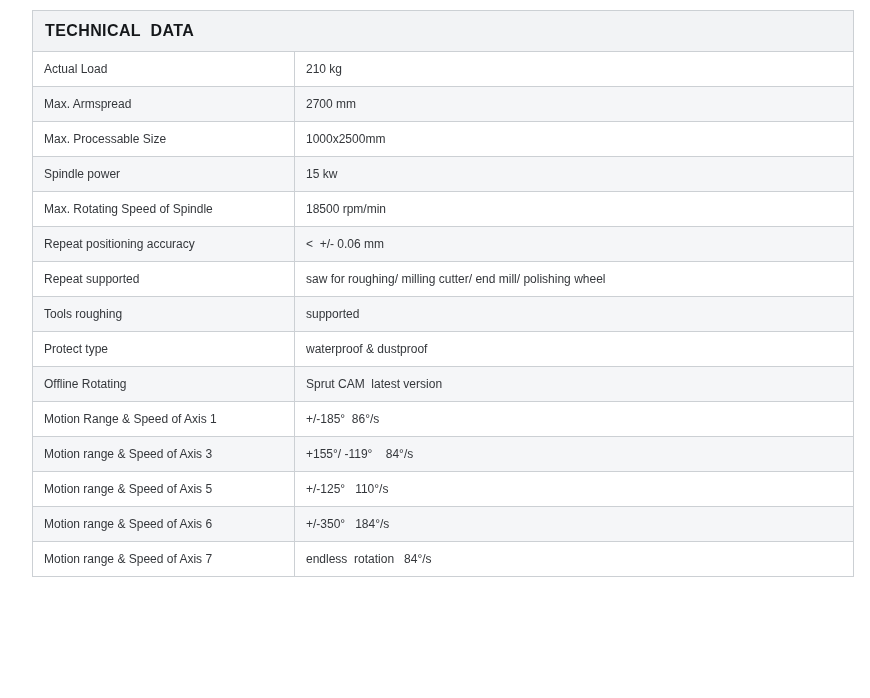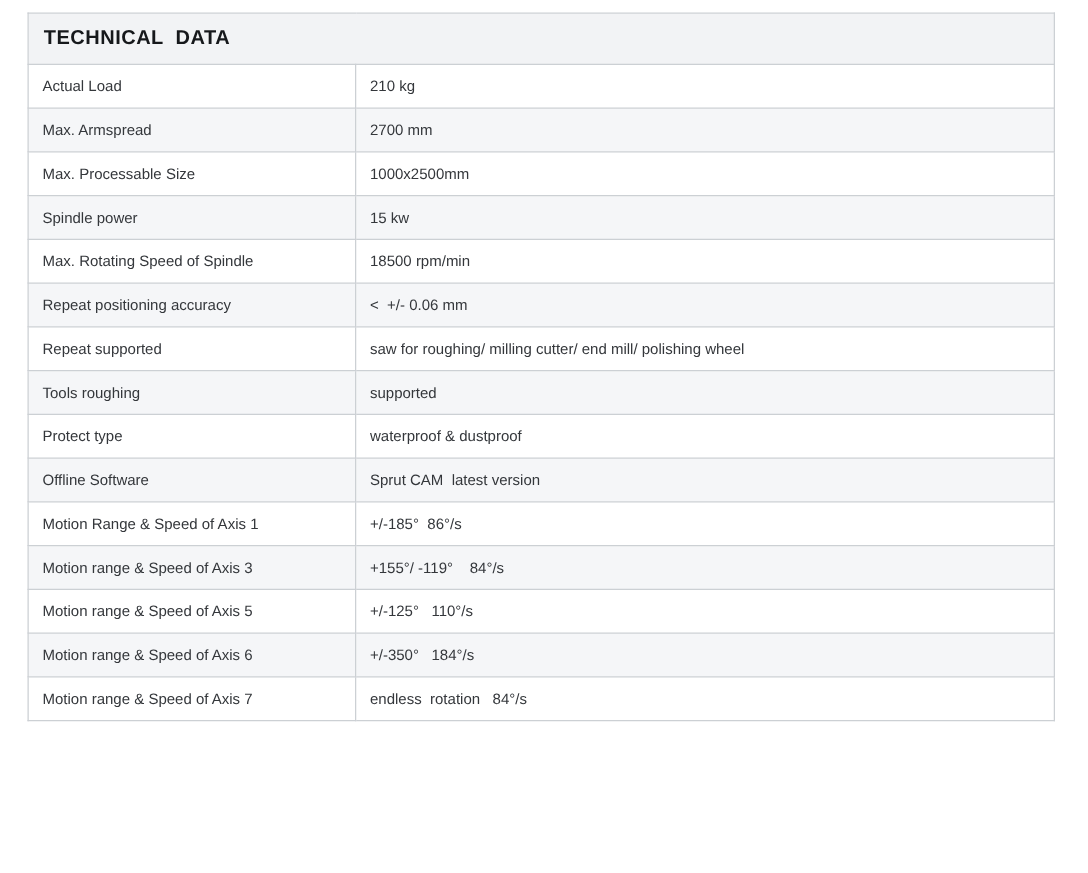--- a/index.html
+++ b/index.html
@@ -6,21 +6,21 @@
     margin: 0;
     padding: 0;
     background: #ffffff;
     width: 870px;
     height: 698px;
     font-family: "Liberation Sans", sans-serif;
     overflow: hidden;
   }
   .table-wrap {
     position: absolute;
-    left: 22px;
+    left: 32px;
     top: 10px;
   }
   table.spec {
     border-collapse: collapse;
     width: 822px;
     table-layout: fixed;
   }
   table.spec th,
   table.spec td {
     border: 1px solid #ccd0d4;
@@ -104,21 +104,21 @@
     <td class="label">Tools roughing</td>
     <td class="value">supported</td>
   </tr>
 
   <tr>
     <td class="label">Protect type</td>
     <td class="value">waterproof &amp; dustproof</td>
   </tr>
 
   <tr>
-    <td class="label">Offline Software</td>
+    <td class="label">Offline Rotating</td>
     <td class="value">Sprut CAM  latest version</td>
   </tr>
 
   <tr>
     <td class="label">Motion Range &amp; Speed of Axis 1</td>
     <td class="value">+/-185°  86°/s</td>
   </tr>
 
 
   <tr>

